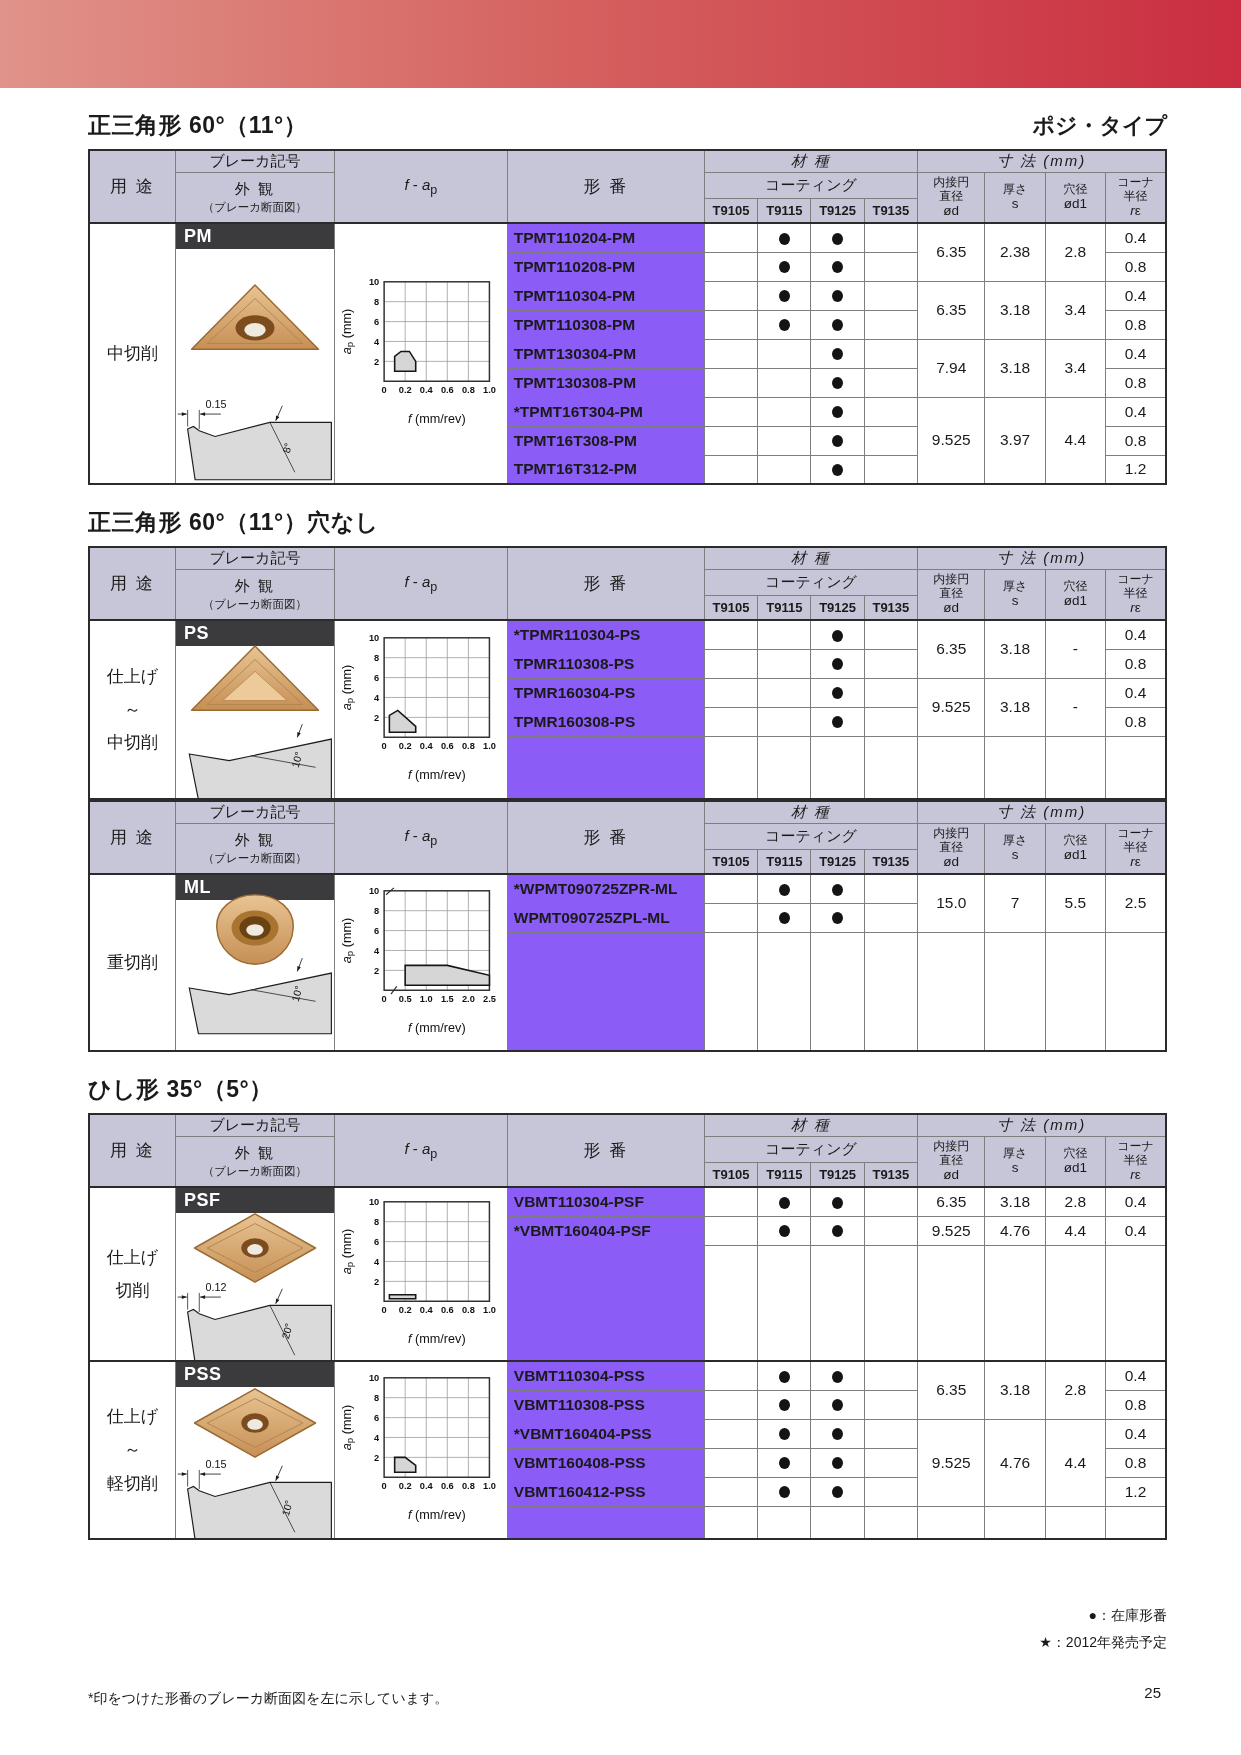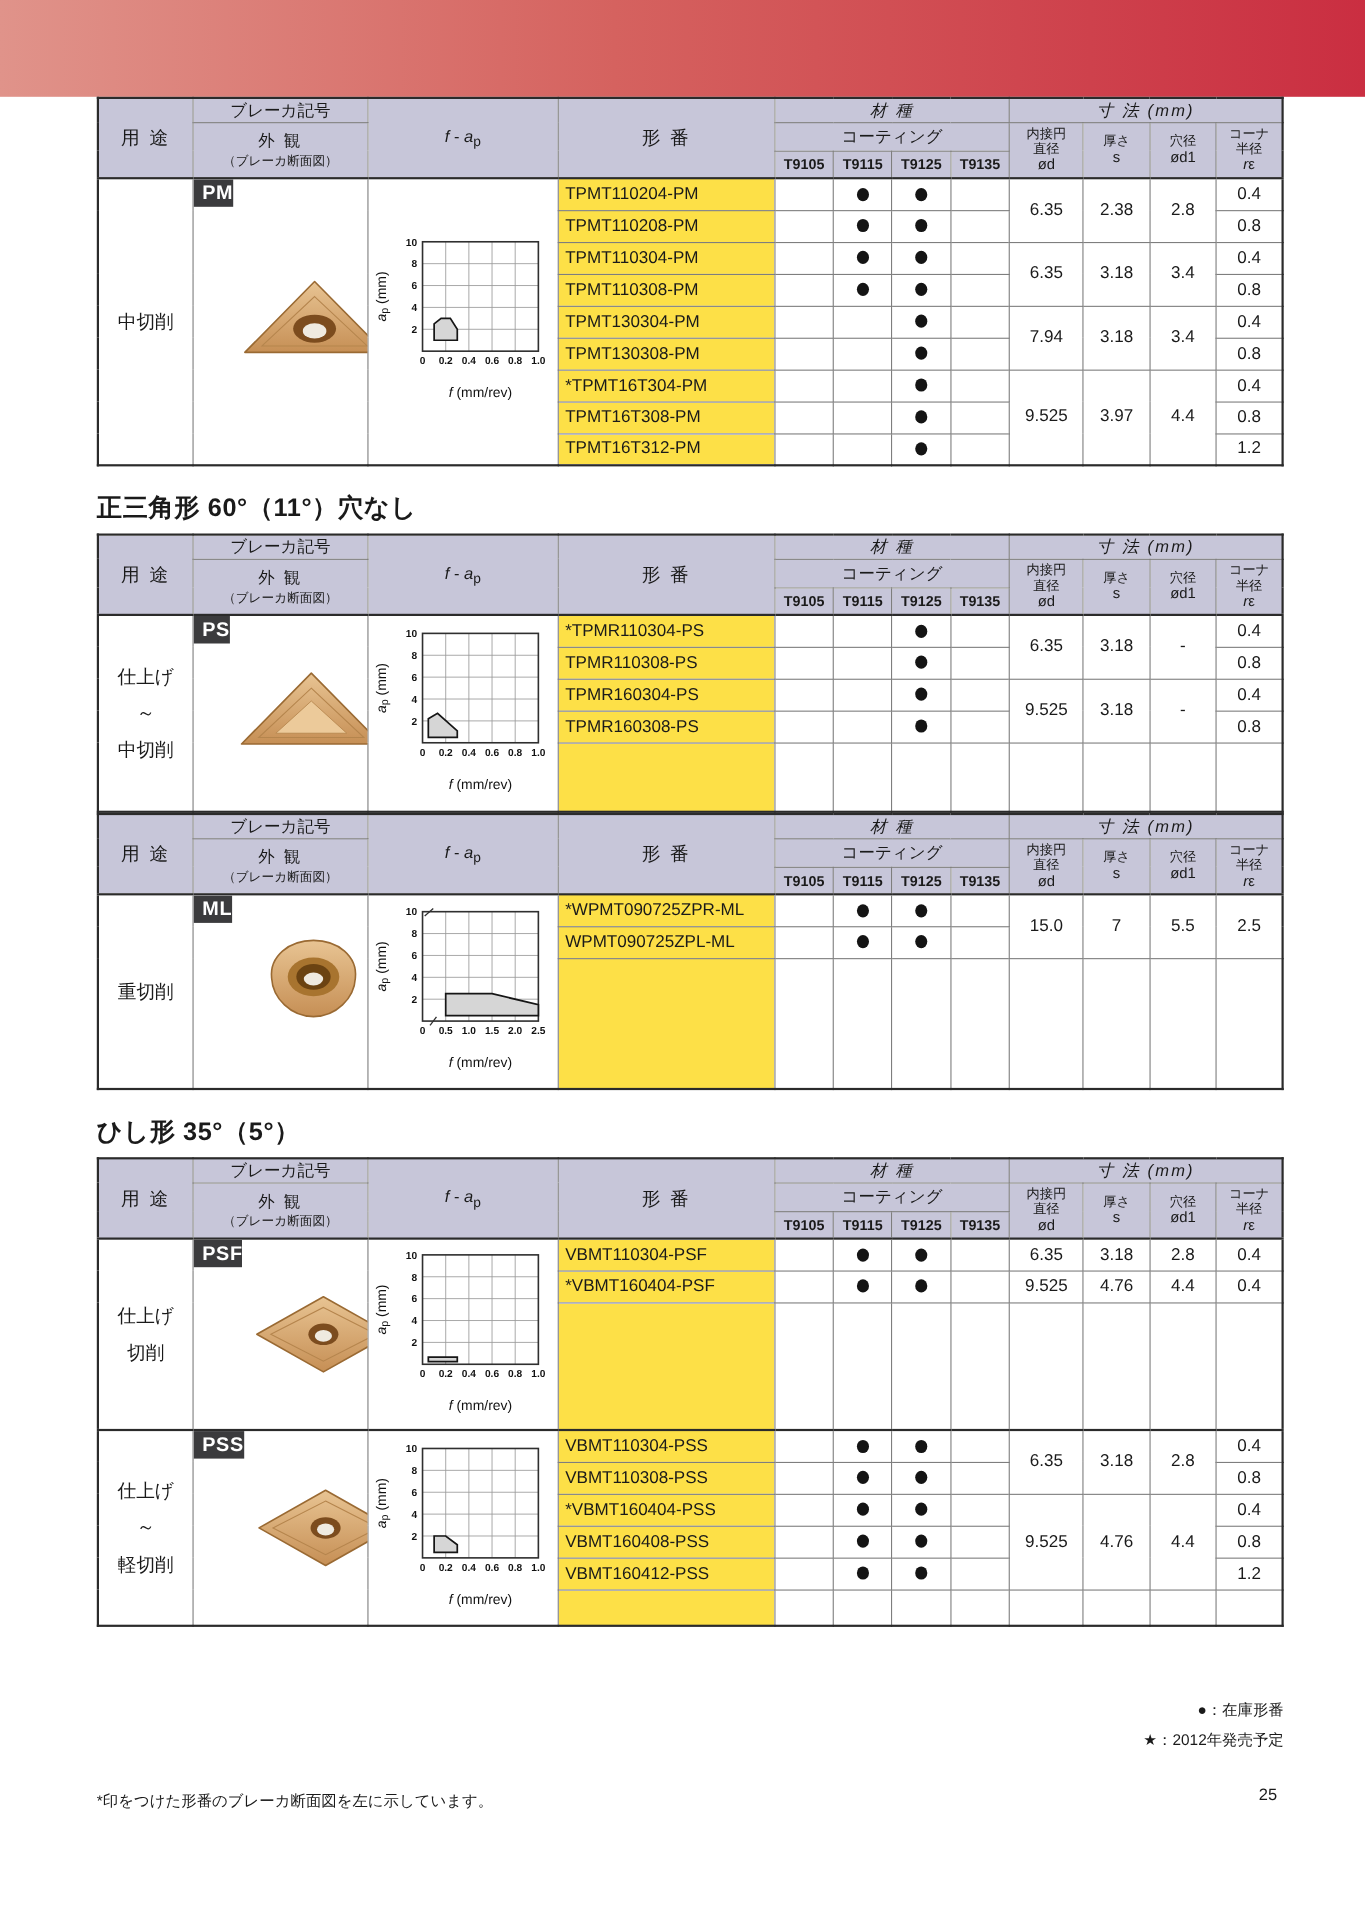--- a/index.html
+++ b/index.html
@@ -23,40 +23,44 @@
 .h-app-sub{font-size:11.5px;margin-top:1px;}
 .h-fap{font-size:15px;}
 .h-model{font-size:17px;letter-spacing:2px;}
 .h-mat{font-size:15px;letter-spacing:2px;font-style:italic;}
 .h-coat{font-size:15px;}
 .h-grade{font-size:13px;font-weight:bold !important;}
 .h-3l{font-size:12px;line-height:1.12;}
 .h-3l .big{font-size:13.5px;}
 td.usage{font-size:17px;background:#fff;}
 td.usage .u-line{line-height:1.95;}
-td.model{background:#fde047;text-align:left;padding-left:6px;font-weight:normal;font-size:15.5px;white-space:nowrap;}
+td.model{background:#8b5cf6;text-align:left;padding-left:6px;font-weight:bold;font-size:15.5px;white-space:nowrap;}
 td.coat{background:#fff;}
 td.dim{background:#fff;font-size:15.5px;}
 td.appearance{background:#fff;vertical-align:top;}
 td.chartcell{background:#fff;}
-.app-flex{display:flex;flex-direction:row;justify-content:space-between;align-items:stretch;}
+.app-flex{display:flex;flex-direction:column;justify-content:space-between;align-items:stretch;}
 .breaker-bar{height:25px;background:#3b3b3d;color:#ffffff;font-weight:bold;font-size:18px;text-align:left;line-height:25px;padding-left:8px;letter-spacing:0.5px;flex:0 0 auto;}
 .img-wrap{display:flex;justify-content:center;align-items:center;flex:0 1 auto;min-height:0;}
 .dot{display:inline-block;width:11px;height:12px;border-radius:50%;background:#141414;vertical-align:middle;}
 .footer-row{display:flex;justify-content:space-between;align-items:flex-end;margin-top:62px;gap:12px;}
 .fn-left{font-size:14px;}
 .fn-right{text-align:right;font-size:14px;line-height:1.9;}
 .page-num{text-align:right;font-size:15px;margin-top:24px;padding-right:6px;}
 </style>
 </head>
 <body>
 
 <div class="banner"></div>
 <div class="content">
   <div id="tables">
+      <div class="title-row">
+        <div class="sec-title">正三角形 60°（11°）</div>
+        <div class="corner-label">ポジ・タイプ</div>
+      </div>
       <table class="cat">
         <colgroup>
           <col style="width: 86px;">
           <col style="width: 158px;">
           <col style="width: 172px;">
           <col style="width: 196px;">
           <col style="width: 53px;">
           <col style="width: 53px;">
           <col style="width: 53px;">
           <col style="width: 53px;">

